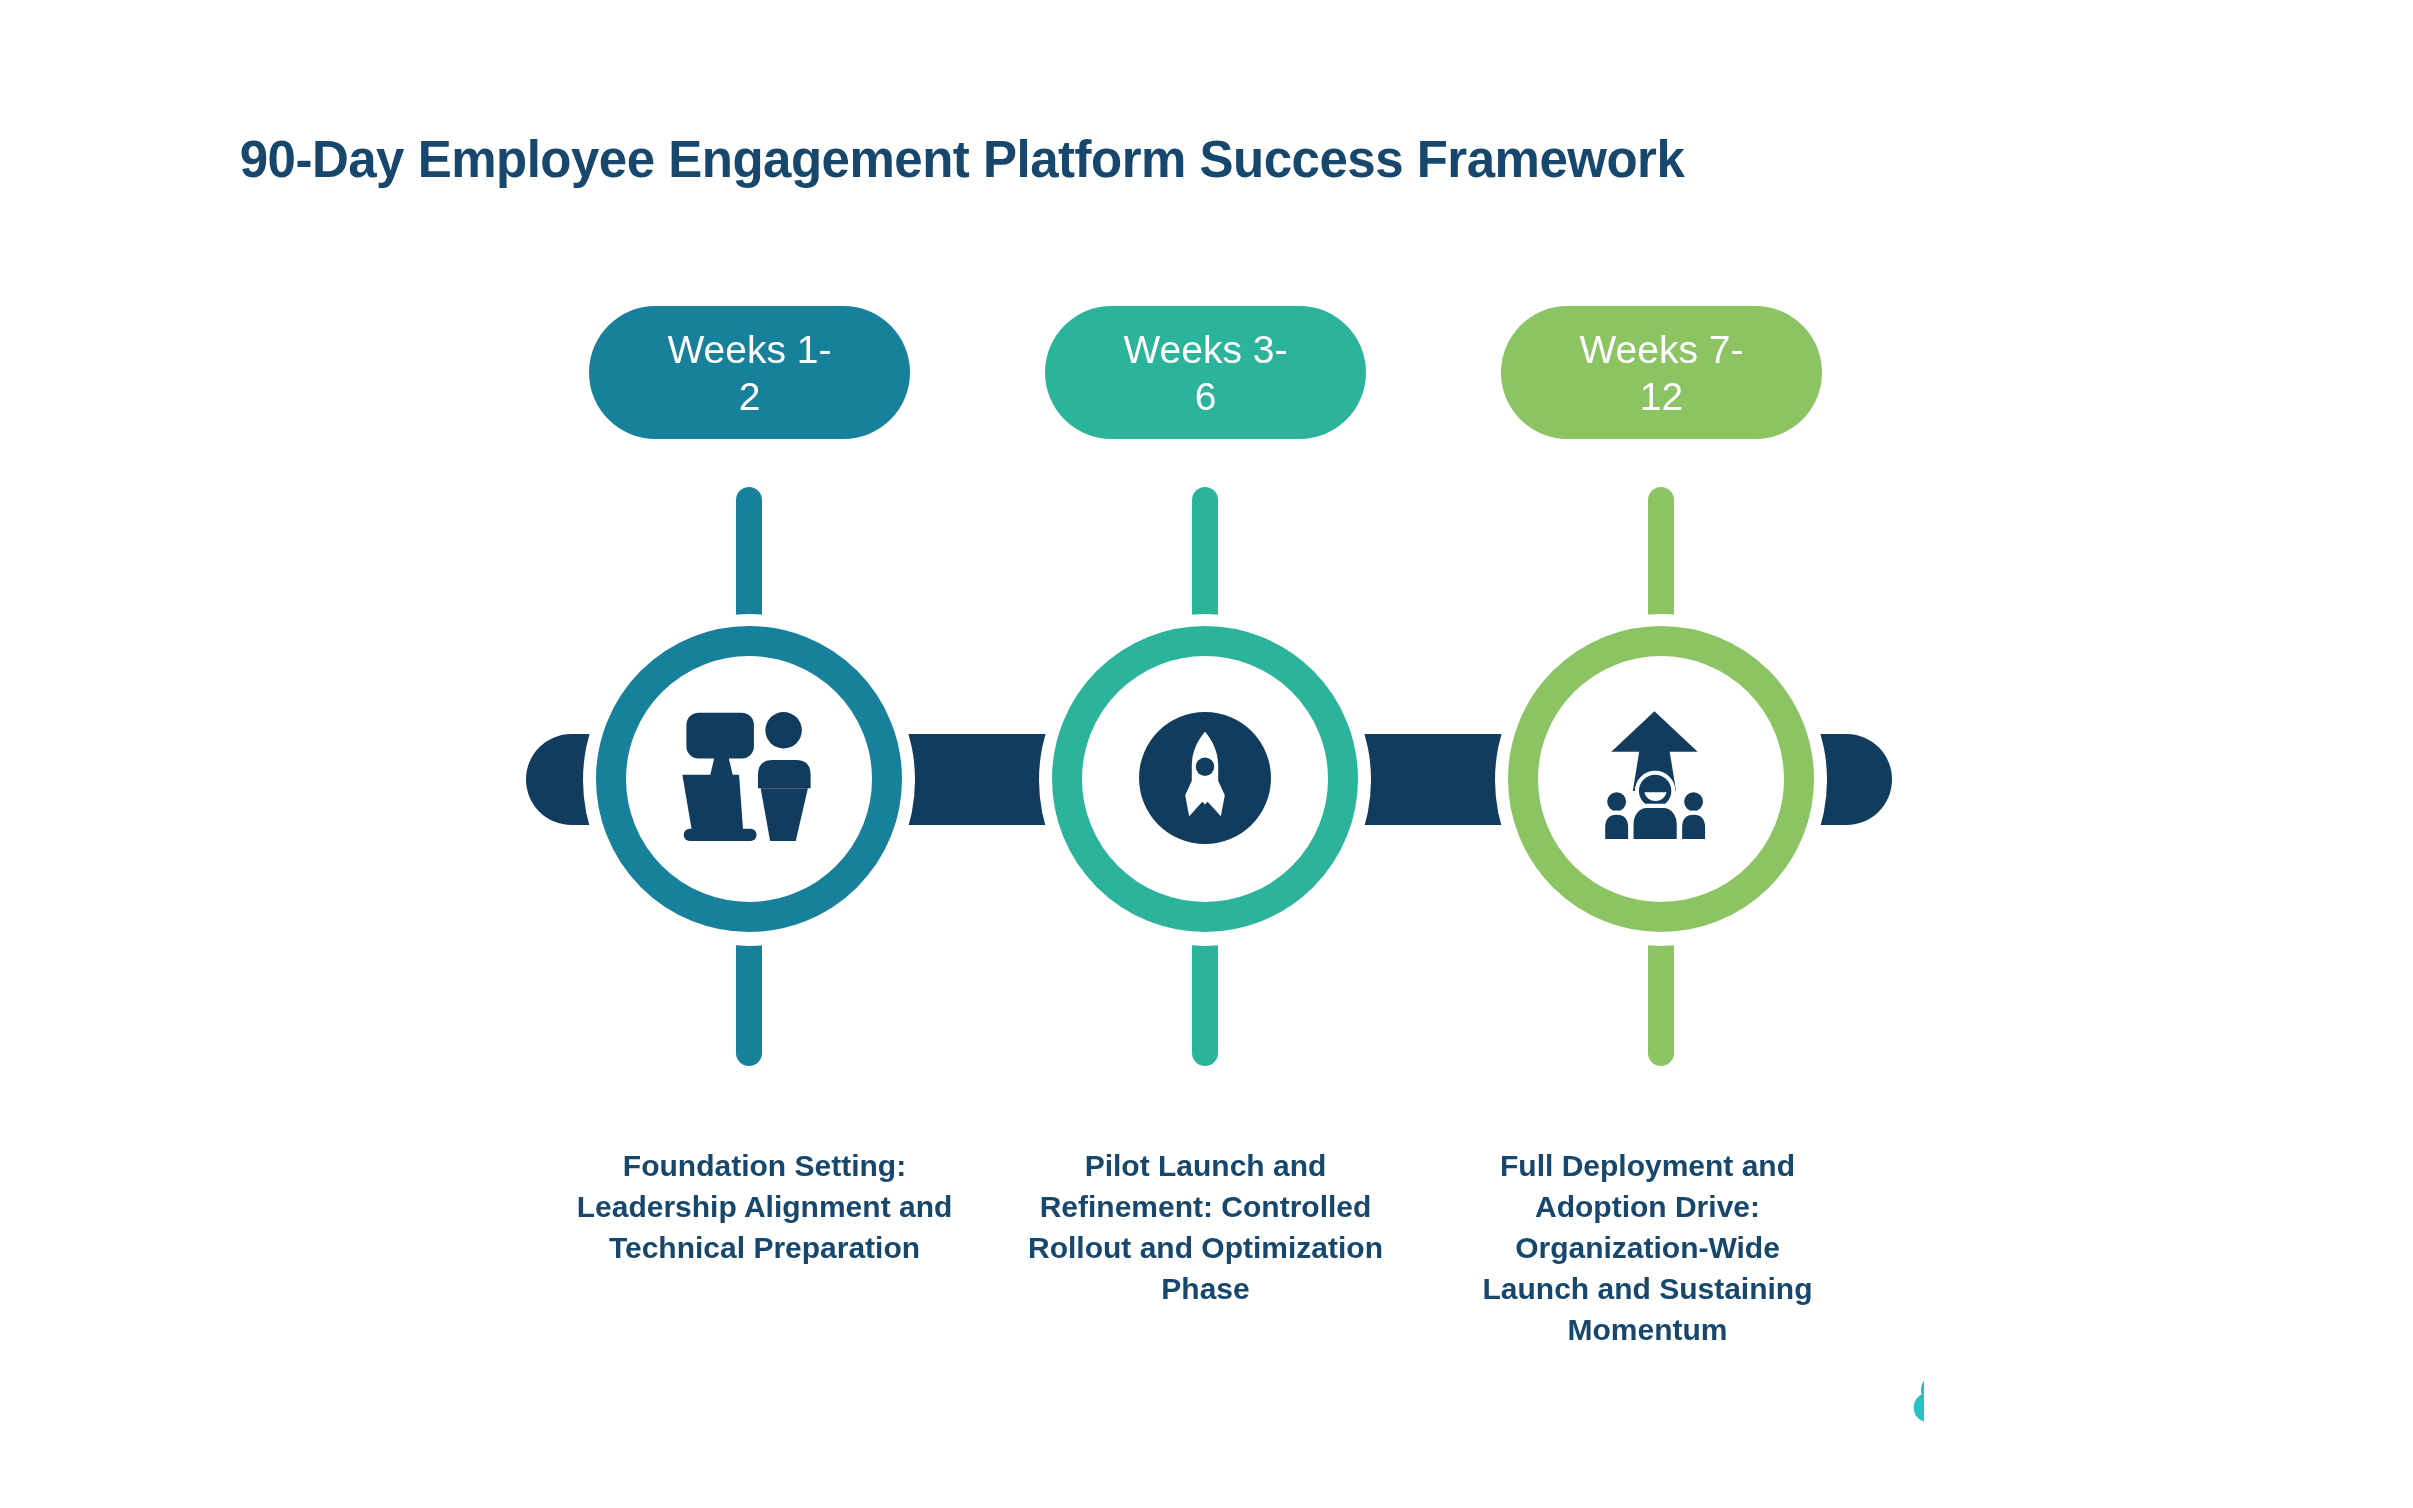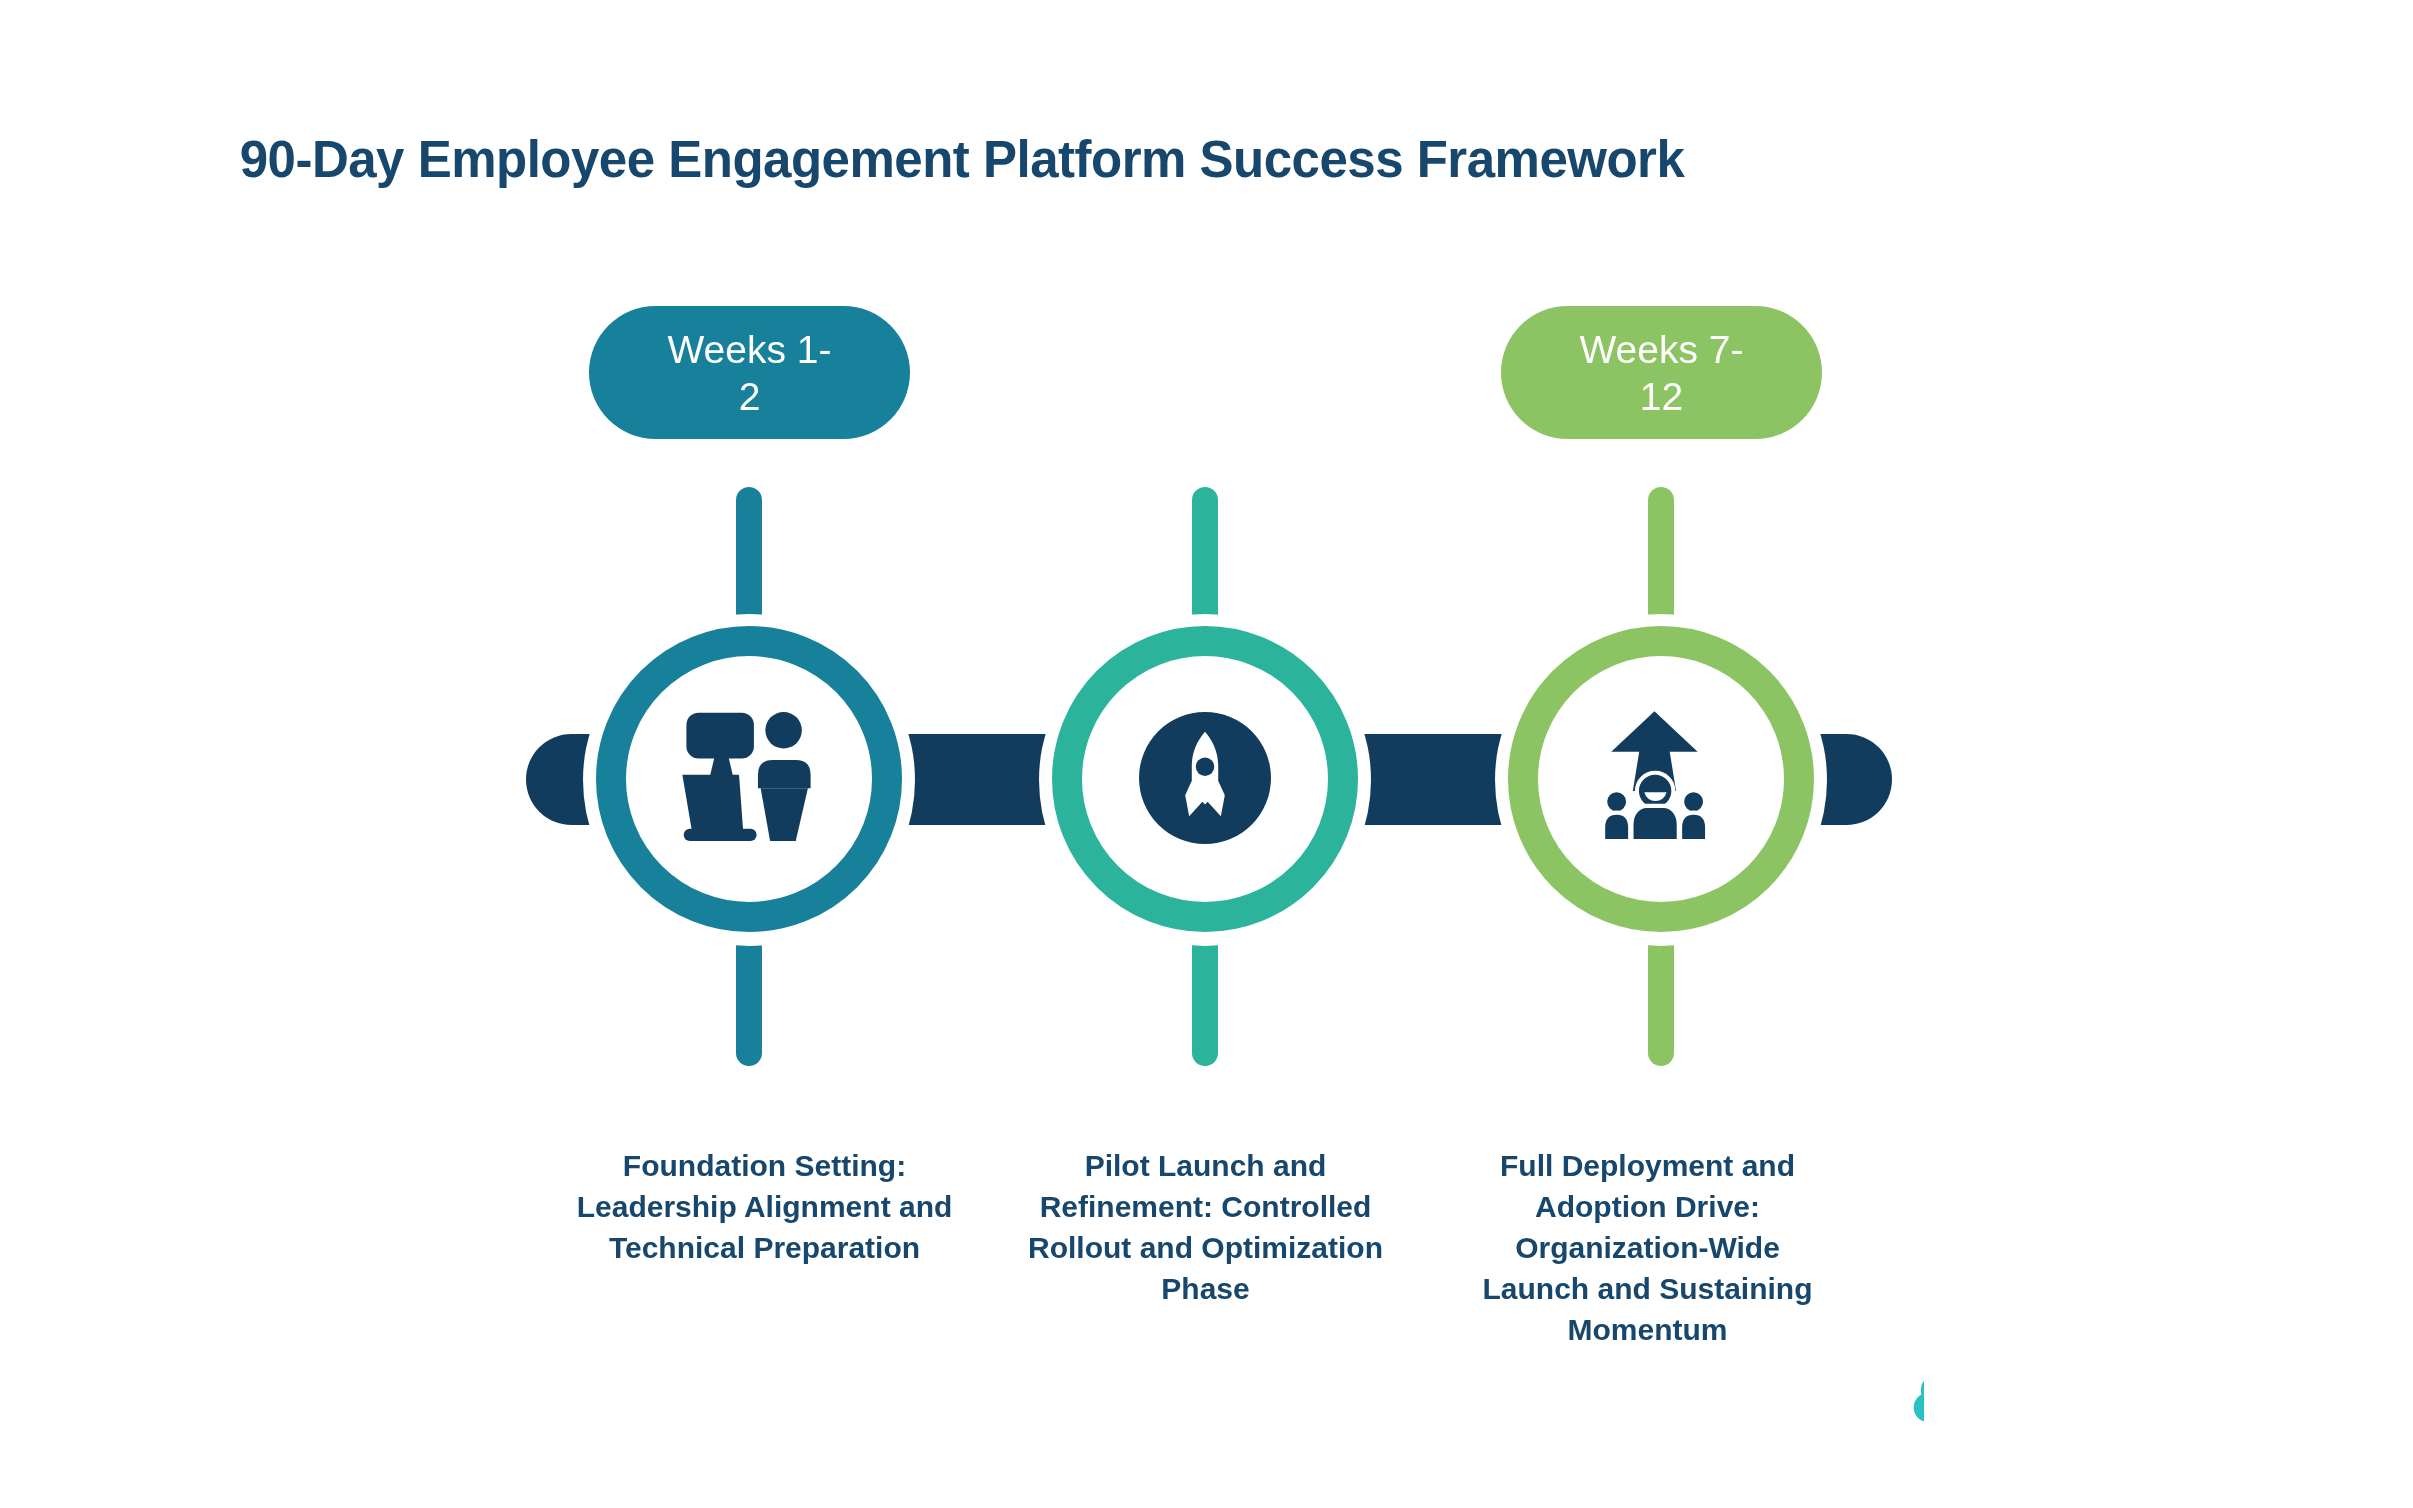--- a/index.html
+++ b/index.html
@@ -96,20 +96,24 @@
 <body>
 
 <div class="canvas">
 
   <div class="title">90-Day Employee Engagement Platform Success Framework</div>
 
   <div class="pill p1">
     <div>Weeks 1-</div>
     <div>2</div>
   </div>
+  <div class="pill p2">
+    <div>Weeks 3-</div>
+    <div>6</div>
+  </div>
   <div class="pill p3">
     <div>Weeks 7-</div>
     <div>12</div>
   </div>
 
   <div class="bar"></div>
 
   <div class="stem s1"></div>
   <div class="stem s2"></div>
   <div class="stem s3"></div>

